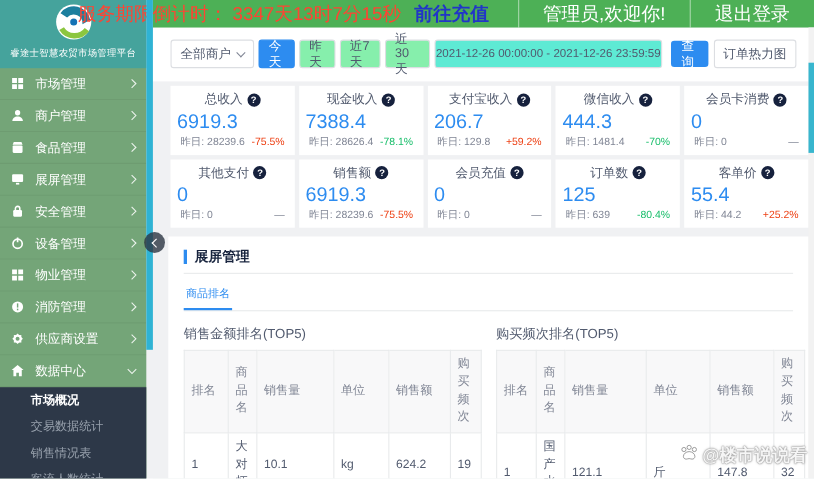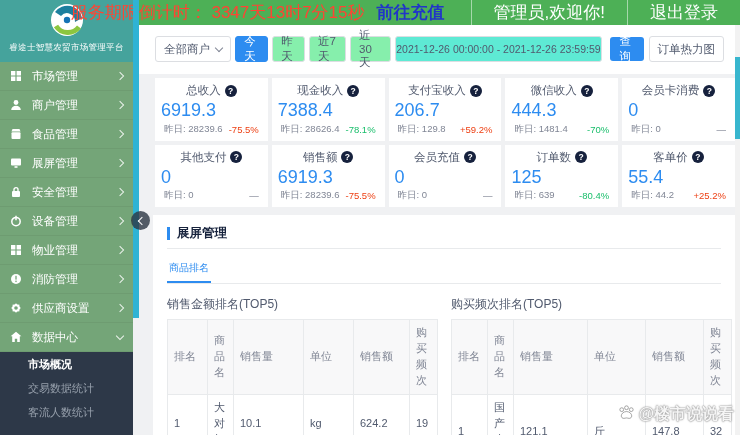--- a/index.html
+++ b/index.html
@@ -199,20 +199,21 @@
           <path d="M6 .8l5.4 4.5H9.8V11H7.2V7.8H4.8V11H2.2V5.3H.6z"></path>
         </svg>
       </span>
     <span class="mi-label">数据中心</span>
     <span class="chev-d"></span>
   </div>
 
   <div class="submenu">
     <div class="submenu-item active">市场概况</div>
     <div class="submenu-item">交易数据统计</div>
+    <div class="submenu-item">销售情况表</div>
     <div class="submenu-item">客流人数统计</div>
   </div>
 </div>
 
 <div class="side-strip"></div>
 <div class="collapse-toggle">
   <span class="chev-l"></span>
 </div>
 
 <div class="topbar">

